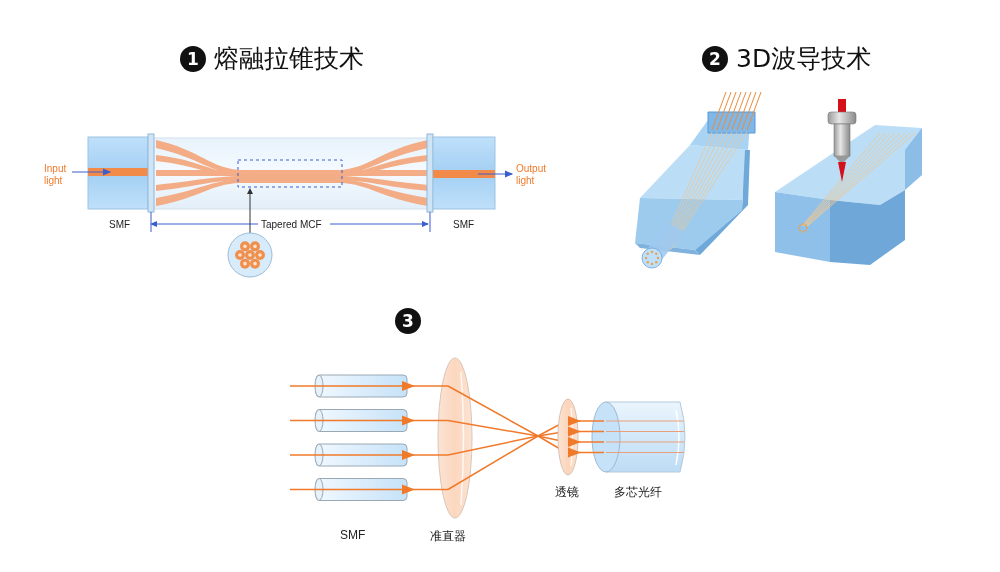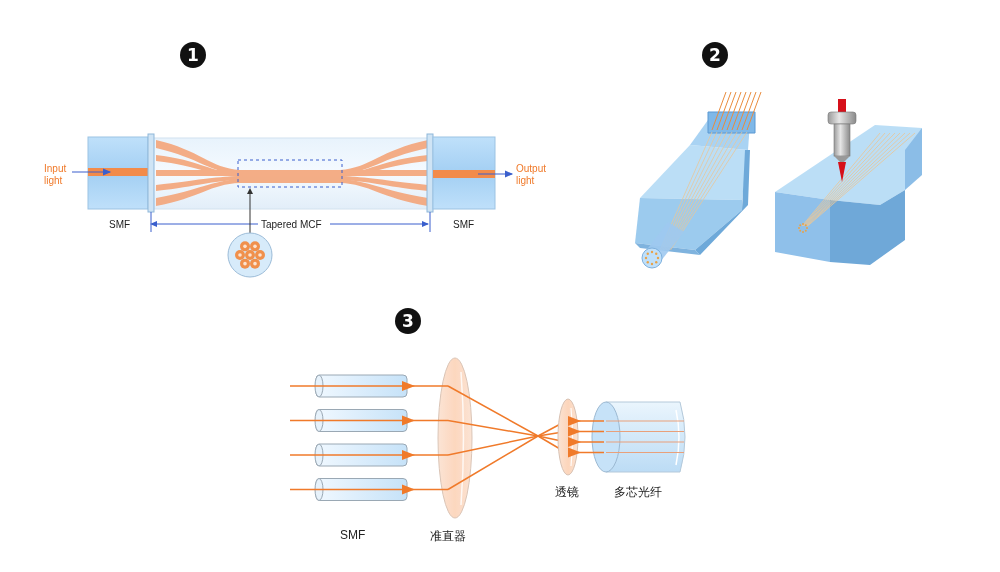--- a/index.html
+++ b/index.html
@@ -9,23 +9,25 @@
   .num { display:inline-flex; width:26px; height:26px; border-radius:50%; background:#111; color:#fff;
          font-size:17px; font-weight:bold; align-items:center; justify-content:center; font-family:"DejaVu Sans", sans-serif; }
   svg { position:absolute; left:0; top:0; }
   .lbl { font-family:"Liberation Sans", sans-serif; }
 </style>
 </head>
 <body>
 
 <div class="title" style="left:180px; top:42px;">
   <span class="num">1</span>
+  <span>熔融拉锥技术</span>
 </div>
 <div class="title" style="left:702px; top:42px;">
   <span class="num">2</span>
+  <span>3D波导技术</span>
 </div>
 <div class="title" style="left:395px; top:308px;">
   <span class="num">3</span>
 </div>
 
 <svg width="1000" height="572" viewBox="0 0 1000 572">
   <defs>
     <linearGradient id="glassV" x1="0" y1="0" x2="0" y2="1">
       <stop offset="0" stop-color="#bfe0fa"></stop>
       <stop offset="0.5" stop-color="#a3cff3"></stop>

